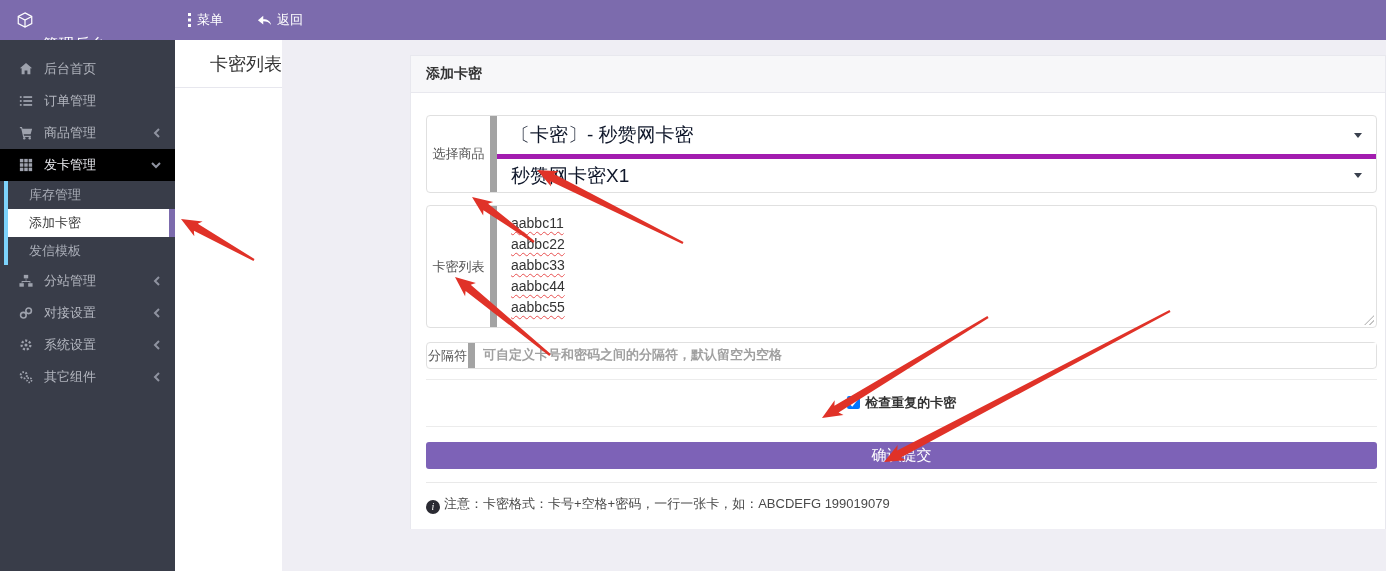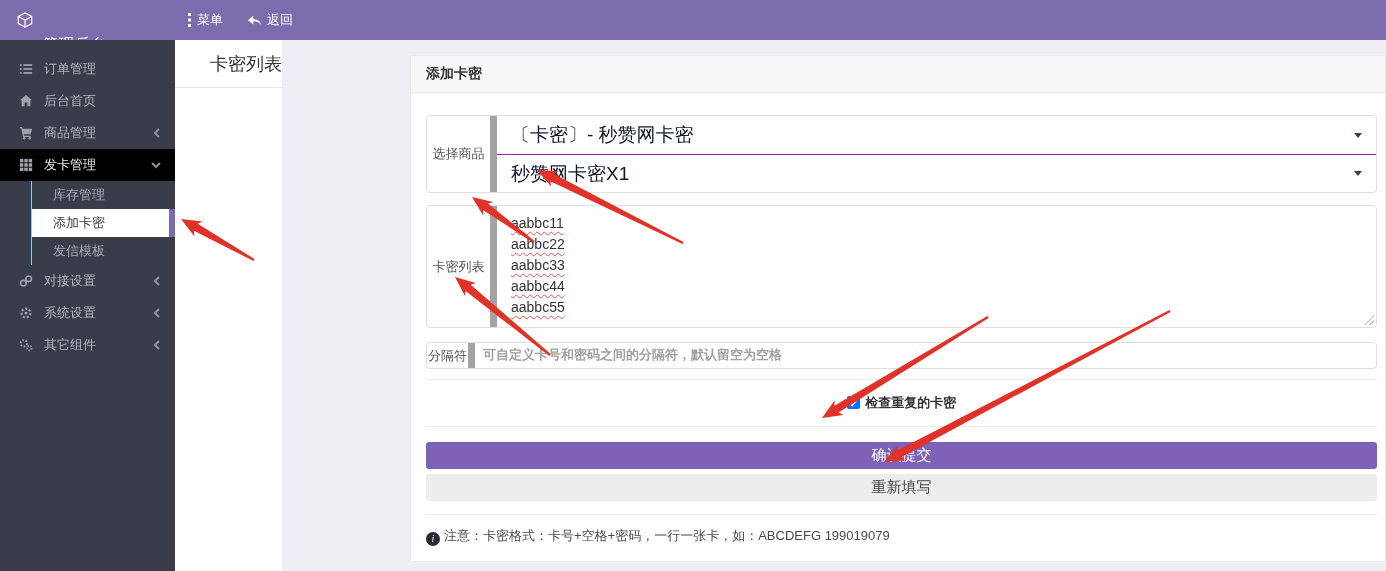--- a/index.html
+++ b/index.html
@@ -3,53 +3,53 @@
 <meta charset="utf-8">
 <style>
   * { margin:0; padding:0; box-sizing:border-box; }
   html,body { width:1386px; height:571px; overflow:hidden; }
   body { font-family:"Liberation Sans","DejaVu Sans",sans-serif; position:relative; background:#fff; }
 
   
   .topbar { height:40px; background:#7c6bad; display:flex; align-items:center; color:#fff; }
   .brand { width:175px; display:flex; align-items:center; gap:9px; padding-left:16px; flex:none; }
   .brand-title { font-size:15px; font-weight:normal; letter-spacing:1px;margin-top:48px; }
-  .topbar-links { display:flex; align-items:center; gap:24px; padding-left:12px; }
+  .topbar-links { display:flex; align-items:center; gap:34px; padding-left:12px; }
   .toplink { display:flex; align-items:center; gap:5px; font-size:13px; cursor:pointer; }
   .icon { display:inline-flex; align-items:center; justify-content:center; }
 
   
   .layout { display:flex; height:531px; }
   .sidebar { width:175px; flex:none; background:#393d49; color:#b3b6bf; padding-top:13px; font-size:13px; }
   .side-item { height:32px; display:flex; align-items:center; padding:0 14px 0 18px; cursor:pointer; gap:10px; }
   .side-item .lbl { flex:1; }
   .side-item .icon { width:16px; color:#9ea2ad; }
   .side-item.expanded { background:#000000; color:#e8e9ee; }
   .chev { color:#8f93a0; display:inline-flex; }
-  .submenu { margin-left:31px; border-left:1px solid #7dd3fc; }
+  .submenu { margin-left:4px; border-left:4px solid #7dd3fc; }
   .sub-item { height:28px; display:flex; align-items:center; padding-left:21px; font-size:13px; color:#a9adb7; cursor:pointer; }
   .sub-item.active { background:#ffffff; color:#3a3a3a; border-right:6px solid #7c6bad; }
 
   
   .main { flex:1; display:flex; flex-direction:row; min-width:0; }
   .title-strip { height:48px; background:#fff; display:flex; align-items:center; padding-left:35px; border-bottom:1px solid #e7e7ee; }
   .page-title { font-size:18px; color:#333; font-weight:normal; }
   .content { flex:1; background:#efeef4; padding:15px 0 0 128px; }
   .panel { background:#fff; border:1px solid #e8e8ee; border-bottom:none; min-height:455px; }
   .panel-header { height:37px; background:#f7f7f9; border-bottom:1px solid #e8e8ee; display:flex; align-items:center; padding-left:15px; font-size:14px; font-weight:bold; color:#333; }
   .panel-body { padding:12px 8px 15px 15px; }
 
   .form-table { border:1px solid #e0e0e0; border-radius:4px; display:flex; background:#fff; }
   .label-cell { display:flex; align-items:center; justify-content:center; border-right:7px solid #a3a3a3; color:#555; font-size:13px; flex:none; }
   .field-area { flex:1; min-width:0; position:relative; }
 
   .row-product { margin-top:10px; }
   .row-product .label-cell { width:70px; }
   .select-row { height:38px; display:flex; align-items:center; padding:0 14px; font-size:19px; color:#0f172a; cursor:pointer; justify-content:space-between; }
-  .select-row + .select-row { border-top:1px solid #a21caf; }
+  .select-row + .select-row { border-top:5px solid #a21caf; }
   .caret-down { width:0; height:0; border-left:4px solid transparent; border-right:4px solid transparent; border-top:5px solid #39404d; flex:none; }
 
   .row-cards { margin-top:12px; }
   .row-cards .label-cell { width:70px; }
   .card-area { height:121px; padding:7px 14px; font-size:14px; color:#333; line-height:21px; cursor:text; }
   .card-line { text-decoration:underline; text-decoration-style:wavy; text-decoration-color:#e85050; text-decoration-thickness:1px; text-underline-offset:3px; width:max-content; }
   .resize-handle { position:absolute; right:2px; bottom:2px; width:10px; height:10px; background:repeating-linear-gradient(135deg,#c4c4c4 0 1px,transparent 1px 3.5px); clip-path:polygon(100% 0,100% 100%,0 100%); }
 
   .row-sep { margin-top:14px; }
   .row-sep .label-cell { width:48px; height:25px; }
@@ -104,37 +104,37 @@
       <span>返回</span>
     </span>
   </div>
 </div>
 
 <div class="layout">
   <div class="sidebar">
     <div class="side-item">
       <span class="icon">
           <svg width="14" height="14" viewBox="0 0 16 16" fill="currentColor">
+            <path d="M8 1 L15 7.2 H13 V14 H9.6 V9.8 H6.4 V14 H3 V7.2 H1 Z"></path>
+          </svg>
+        </span>
+      <span class="lbl">后台首页</span>
+    </div>
+    <div class="side-item">
+      <span class="icon">
+          <svg width="14" height="14" viewBox="0 0 16 16" fill="currentColor">
             <rect x="1" y="2.5" width="2" height="2"></rect>
             <rect x="5" y="2.5" width="10" height="2"></rect>
             <rect x="1" y="7" width="2" height="2"></rect>
             <rect x="5" y="7" width="10" height="2"></rect>
             <rect x="1" y="11.5" width="2" height="2"></rect>
             <rect x="5" y="11.5" width="10" height="2"></rect>
           </svg>
         </span>
       <span class="lbl">订单管理</span>
-    </div>
-    <div class="side-item">
-      <span class="icon">
-          <svg width="14" height="14" viewBox="0 0 16 16" fill="currentColor">
-            <path d="M8 1 L15 7.2 H13 V14 H9.6 V9.8 H6.4 V14 H3 V7.2 H1 Z"></path>
-          </svg>
-        </span>
-      <span class="lbl">后台首页</span>
     </div>
     <div class="side-item">
       <span class="icon">
           <svg width="14" height="14" viewBox="0 0 16 16" fill="currentColor">
             <path d="M1 1 H3.4 L4 3 H15 L13.3 9.5 H5.3 L5.8 11 H13.5 V12.5 H4.7 L2.5 2.5 H1 Z"></path>
             <circle cx="6" cy="14" r="1.4"></circle>
             <circle cx="12.3" cy="14" r="1.4"></circle>
           </svg>
         </span>
       <span class="lbl">商品管理</span>
@@ -168,20 +168,36 @@
     <div class="submenu">
       <div class="sub-item">
           <span>库存管理</span>
         </div>
       <div class="sub-item active">
           <span>添加卡密</span>
         </div>
       <div class="sub-item">
           <span>发信模板</span>
         </div>
+    </div>
+    <div class="side-item">
+      <span class="icon">
+          <svg width="14" height="14" viewBox="0 0 16 16" fill="currentColor">
+            <rect x="5.5" y="1" width="5" height="4"></rect>
+            <path d="M7.7 5 h.7 V8 H13 v2 h-1 V9 H4 v1 H3 V8 h4.7 Z"></path>
+            <rect x="0.5" y="10.5" width="5" height="4"></rect>
+            <rect x="10.5" y="10.5" width="5" height="4"></rect>
+          </svg>
+        </span>
+      <span class="lbl">分站管理</span>
+      <span class="chev">
+          <svg width="8" height="10" viewBox="0 0 8 10" fill="none" stroke="currentColor" stroke-width="2">
+            <path d="M6 1 L2 5 L6 9"></path>
+          </svg>
+        </span>
     </div>
     <div class="side-item">
       <span class="icon">
           <svg width="14" height="14" viewBox="0 0 16 16" fill="none" stroke="currentColor" stroke-width="1.8">
             <circle cx="5" cy="10.5" r="3.2"></circle>
             <circle cx="11" cy="5.5" r="3.2"></circle>
             <path d="M7 8.5 L9 7.5"></path>
           </svg>
         </span>
       <span class="lbl">对接设置</span>
@@ -270,21 +286,20 @@
           <div class="checkbox-row">
             <label>
               <input type="checkbox" id="dup-check" checked="" style="">
               <span>检查重复的卡密</span>
             </label>
           </div>
 
           <div class="hline"></div>
 
           <button class="btn btn-submit">确认提交</button>
-          <button class="btn btn-reset">重新填写</button>
 
           <div class="note">
             <div>
               <span class="info-icon">i</span><span>注意：卡密格式：卡号+空格+密码，一行一张卡，如：ABCDEFG 199019079</span>
             </div>
 
           </div>
 
         </div>
       </div>

